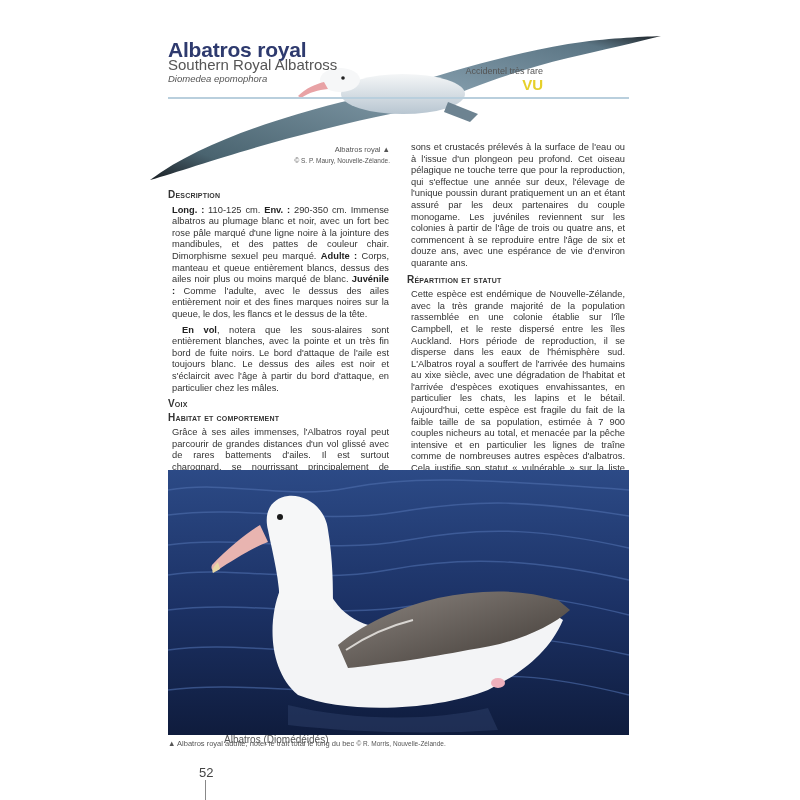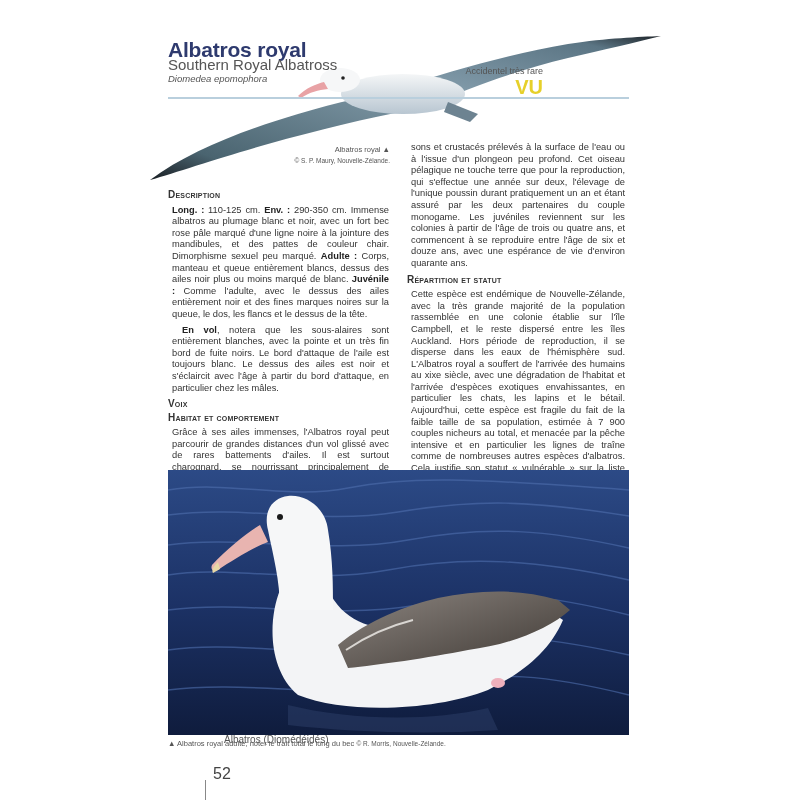--- a/index.html
+++ b/index.html
@@ -5,21 +5,21 @@
   html, body { margin: 0; padding: 0; }
   body { width: 800px; height: 800px; background: #ffffff; position: relative; overflow: hidden;
          font-family: "Liberation Sans", "DejaVu Sans", sans-serif; color: #2a2a2a; }
   .page { position: absolute; left: 0; top: 0; width: 715px; height: 800px; text-decoration: underline; }
 
   
   .title { position: absolute; left: 168px; top: 38px; font-size: 21px; font-weight: bold; color: #2e3a6e; letter-spacing: -0.2px; }
   .common-name { position: absolute; left: 168px; top: 56px; font-size: 15px; color: #555; }
   .sci-name { position: absolute; left: 168px; top: 73px; font-size: 9.5px; color: #555; font-style: italic; }
   .status-label { position: absolute; right: 172px; top: 66px; font-size: 9px; color: #555; text-align: center; }
-  .iucn { position: absolute; right: 172px; top: 76px; font-size: 20px; font-weight: bold; color: #e6d02a; text-align: center; }
+  .iucn { position: absolute; right: 172px; top: 76px; font-size: 15px; font-weight: bold; color: #e6d02a; text-align: center; }
   .rule { position: absolute; left: 168px; top: 97px; width: 461px; height: 2px; background: #b9cfdd; }
 
   
   .flying-bird { position: absolute; left: 148px; top: 32px; width: 515px; height: 150px; }
 
   .top-caption { position: absolute; left: 250px; top: 144px; width: 140px; text-align: right; font-size: 7.5px; color: #555; line-height: 11px; }
   .top-caption .credit { font-size: 6.5px; }
 
   
   .col { position: absolute; font-size: 9.3px; line-height: 11.6px; text-align: justify; color: #333; }
@@ -30,21 +30,21 @@
   .col p { margin: 4px; }
   .col p.indent { text-indent: 10px; }
   .col b { font-weight: bold; color: #222; }
 
   
   .photo { position: absolute; left: 168px; top: 470px; width: 461px; height: 265px; overflow: hidden; background: #1b2c57; }
   .bottom-caption { position: absolute; left: 168px; top: 739px; font-size: 7.5px; color: #555; }
   .bottom-caption .credit { font-size: 6.5px; }
 
   
-  .page-number { position: absolute; left: 213px; top: 765px; font-size: 16px; color: #444; }
+  .page-number { position: absolute; left: 199px; top: 765px; font-size: 13px; color: #444; }
   .running-title { position: absolute; left: 224px; top: 734px; font-size: 10px; color: #555; }
   .footer-tick { position: absolute; left: 205px; top: 780px; width: 1px; height: 20px; background: #888; }
 </style>
 </head>
 <body>
 
 <div class="page">
 
   <svg class="flying-bird" viewBox="0 0 515 150" xmlns="http://www.w3.org/2000/svg">
     <defs>

